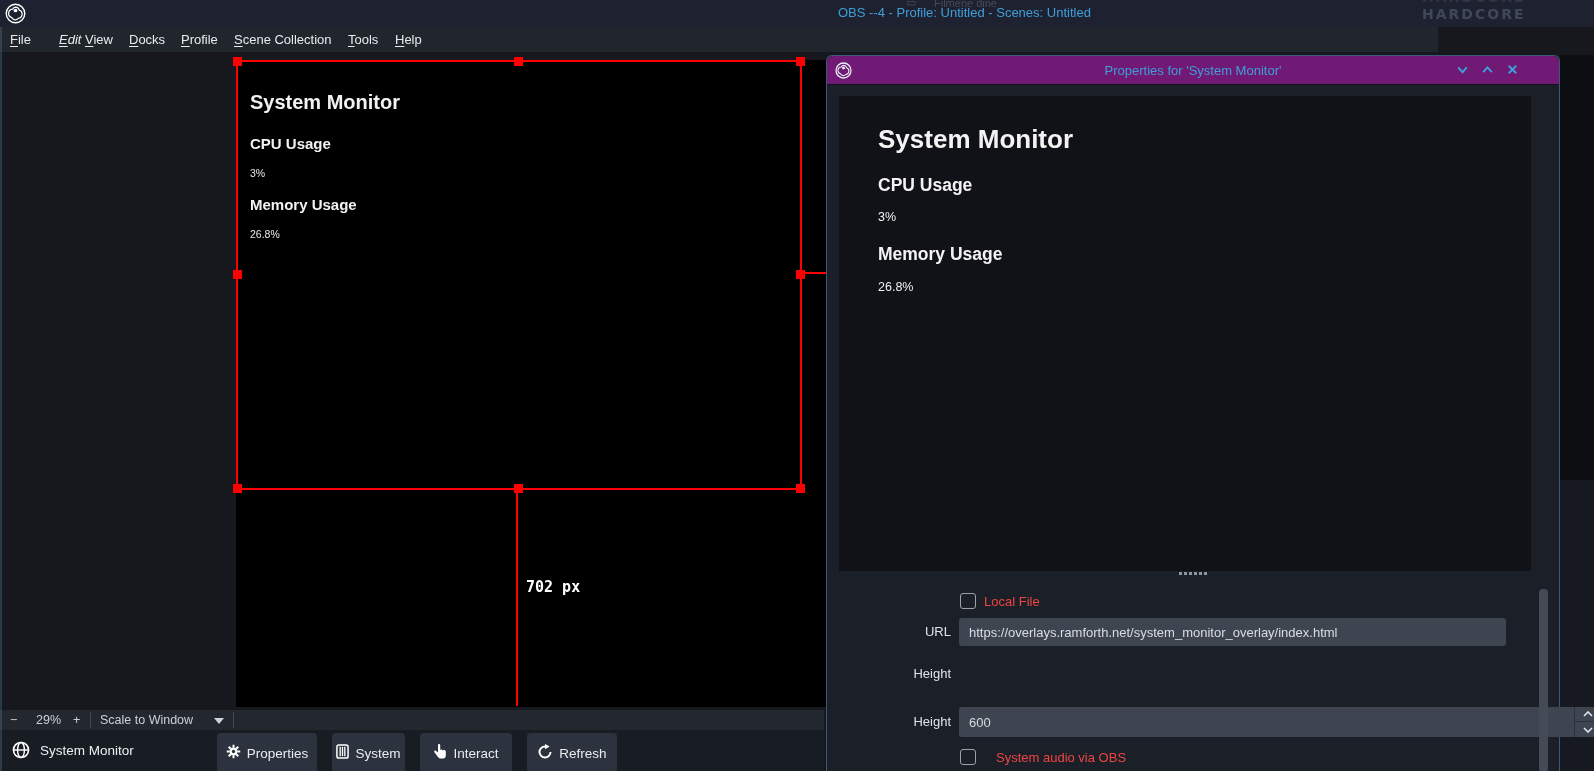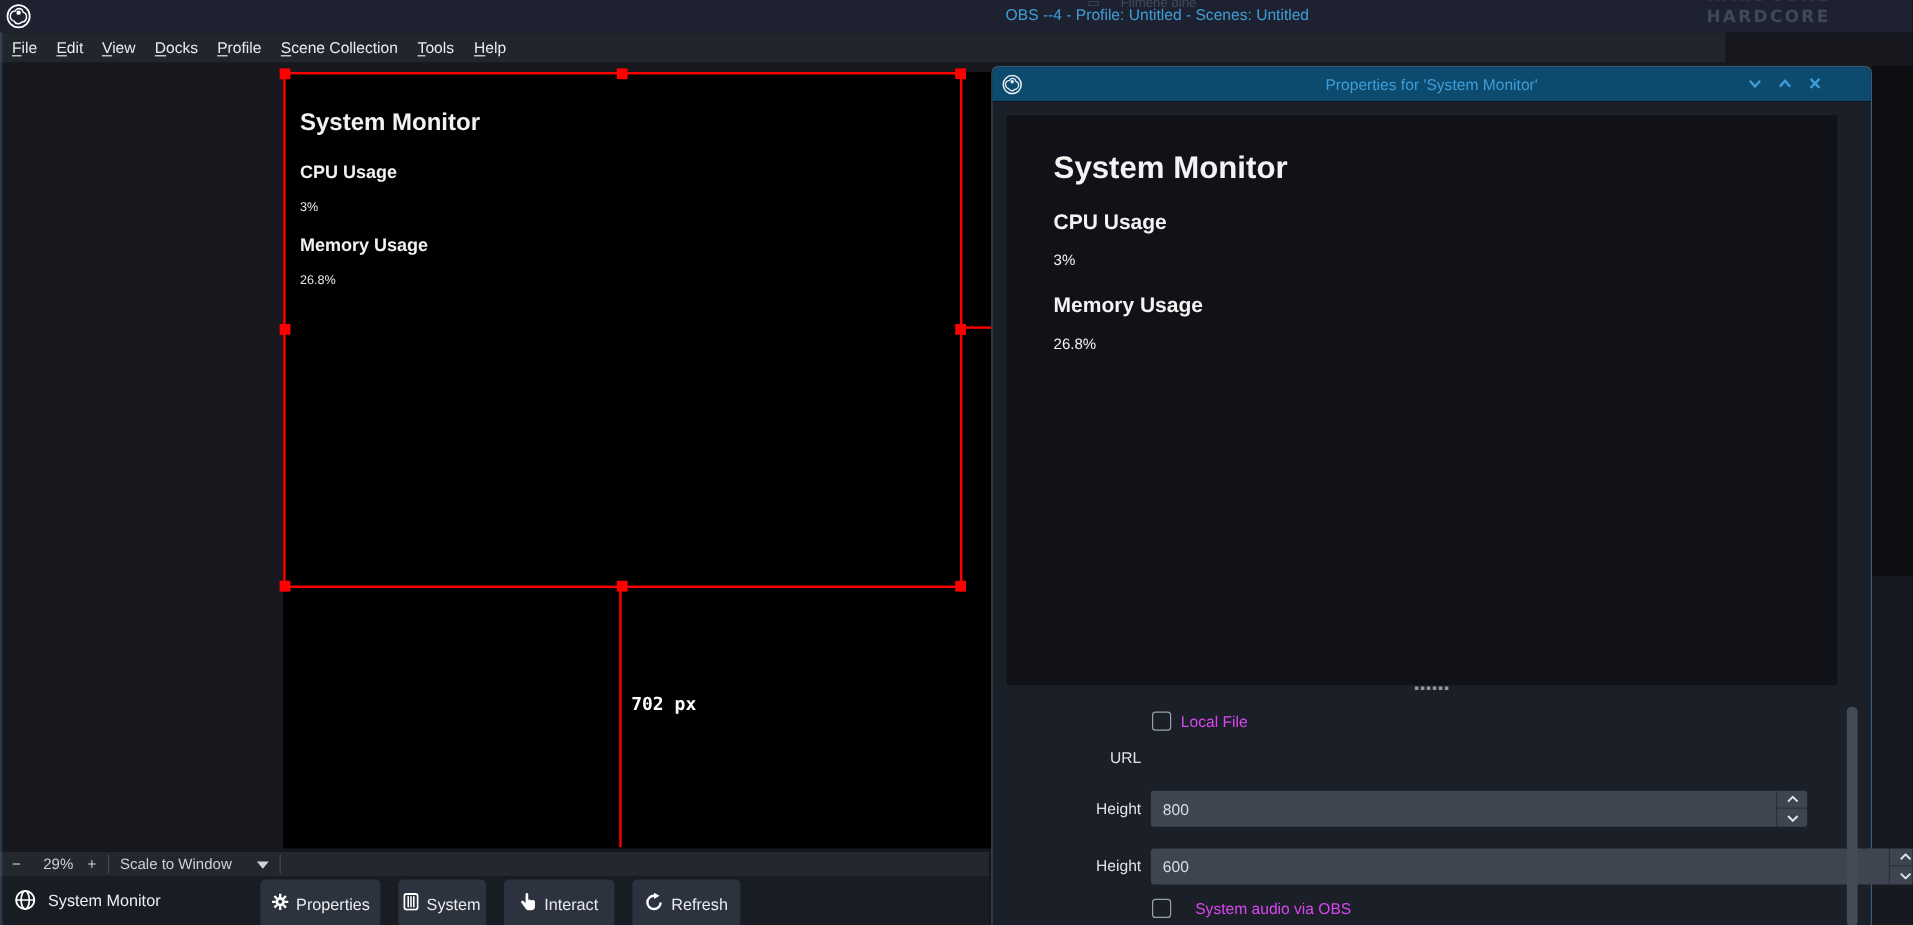--- a/index.html
+++ b/index.html
@@ -32,29 +32,29 @@
   .zoombar { left:0; top:710px; width:824px; height:20px; background:#23272e; color:#ccd1d7; font-size:12.5px; }
   .zoombar span { position:absolute; top:0; line-height:20px; }
   .vsep { position:absolute; top:2px; width:1px; height:16px; background:#434a55; }
   .caret-down { position:absolute; left:214px; top:8px; width:0; height:0; border-left:5px solid transparent; border-right:5px solid transparent; border-top:6px solid #cfd3d8; }
   .toolbar { left:0; top:730px; width:824px; height:41px; background:#181c23; }
   .src-name { position:absolute; left:40px; top:0; height:41px; line-height:41px; font-size:13.5px; color:#eceff2; }
   .tb-btn { position:absolute; top:3px; height:40px; background:#2d333e; border-radius:4px; border:none; color:#e9ebee; font-size:13.5px; font-family:"Liberation Sans", sans-serif; display:flex; align-items:center; justify-content:center; gap:6px; cursor:pointer; }
 
   
   .panel { left:826px; top:55px; width:734px; height:716px; background:#1b2028; border:1px solid rgba(90,150,200,0.5); border-bottom:none; border-radius:6px 6px 0 0; z-index:10; }
-  .panel-header { position:absolute; left:0; top:0; width:100%; height:29px; background:#0c4a6e; border-radius:6px 6px 0 0; border-bottom:1px solid #10131a; }
+  .panel-header { position:absolute; left:0; top:0; width:100%; height:29px; background:#701a75; border-radius:6px 6px 0 0; border-bottom:1px solid #10131a; }
   .panel-title { position:absolute; left:0; top:0; width:100%; height:29px; line-height:29px; text-align:center; color:#3f9ed8; font-size:13px; }
   .panel-btn { position:absolute; top:6px; width:17px; height:17px; background:none; border:none; padding:0; cursor:pointer; }
   .pv { left:12px; top:40px; width:692px; height:475px; background:#101217; }
   .pv-text { position:absolute; left:39px; color:#f3f3f3; white-space:nowrap; }
   .dots { left:0; top:516px; width:100%; display:flex; justify-content:center; gap:2px; cursor:row-resize; }
   .dots i { width:3px; height:3px; background:#8f959e; display:block; }
   .checkbox { position:absolute; width:16px; height:16px; border:1.5px solid #9aa1ab; border-radius:3px; background:transparent; cursor:pointer; }
-  .chk-label { position:absolute; height:16px; line-height:17px; font-size:13px; color:#d946ef; cursor:default; white-space:nowrap; }
+  .chk-label { position:absolute; height:16px; line-height:17px; font-size:13px; color:#ef4444; cursor:default; white-space:nowrap; }
   .fld-label { position:absolute; text-align:right; font-size:13px; color:#dfe3e8; }
   .txt-input { position:absolute; background:#3e4551; border:none; border-radius:3px; color:#d9dde3; font-size:13px; padding:0 10px; font-family:"Liberation Sans", sans-serif; outline:none; }
   .spin-wrap { position:absolute; background:#3e4551; border-radius:3px; }
   .spin-wrap input { position:absolute; left:0; top:0; width:calc(100% - 26px); height:100%; background:transparent; border:none; color:#d9dde3; font-size:13px; padding:0 10px; font-family:"Liberation Sans", sans-serif; outline:none; }
   .spin-col { position:absolute; right:0; top:0; width:26px; height:100%; border-left:1px solid #2b313b; }
   .spin-btn { position:absolute; left:0; width:100%; height:50%; background:none; border:none; display:flex; align-items:center; justify-content:center; cursor:pointer; }
   .spin-btn.up { top:0; border-bottom:1px solid #2b313b; }
   .spin-btn.down { bottom:0; }
   .scrollthumb { position:absolute; left:712px; top:533px; width:9px; height:183px; background:#444b57; border-radius:4px; cursor:pointer; }
 
@@ -76,21 +76,21 @@
     </span>
     <span class="ghost" style="left:906px; top:-4px; font-size:11px;">▭</span>
     <span class="ghost" style="left:934px; top:-3px; font-size:11px;">Filmene dine</span>
     <span class="win-title">OBS --4 - Profile: Untitled - Scenes: Untitled</span>
     <span class="abs hardcore" style="left:1422px; top:-11px; opacity:.5;">HARDCORE</span>
     <span class="abs hardcore" style="left:1422px; top:6px;">HARDCORE</span>
   </div>
 
   <div class="abs menubar">
     <span class="menu-item" style="left:10px;"><u>F</u><span>ile</span></span>
-    <span class="menu-item" style="left:47px;"><u>E</u><span>dit</span></span>
+    <span class="menu-item" style="left:59px;font-style:italic;"><u>E</u><span>dit</span></span>
     <span class="menu-item" style="left:85px;"><u>V</u><span>iew</span></span>
     <span class="menu-item" style="left:129px;"><u>D</u><span>ocks</span></span>
     <span class="menu-item" style="left:181px;"><u>P</u><span>rofile</span></span>
     <span class="menu-item" style="left:234px;"><u>S</u><span>cene Collection</span></span>
     <span class="menu-item" style="left:348px;"><u>T</u><span>ools</span></span>
     <span class="menu-item" style="left:395px;"><u>H</u><span>elp</span></span>
   </div>
 
   <div class="abs edge-line"></div>
 
@@ -220,37 +220,23 @@
         <i></i>
         <i></i>
         <i></i>
         <i></i>
       </div>
 
     <span class="checkbox" style="left:133px; top:537px;"></span>
     <span class="chk-label" style="left:157px; top:537px;">Local File</span>
 
     <span class="fld-label" style="left:20px; top:562px; width:104px; line-height:28px;">URL</span>
+    <input class="txt-input" style="left: 132px; top: 562px; width: 547px; height: 28px;" value="https://overlays.ramforth.net/system_monitor_overlay/index.html">
 
     <span class="fld-label" style="left:20px; top:603px; width:104px; line-height:30px;">Height</span>
-    <div class="spin-wrap" style="left:132px; top:603px; width:547px; height:30px;">
-      <input value="800" style="">
-      <div class="spin-col">
-        <button class="spin-btn up">
-            <svg width="10" height="6" viewBox="0 0 10 6">
-              <polyline points="1,5 5,1 9,5" fill="none" stroke="#e2e6ea" stroke-width="1.6"></polyline>
-            </svg>
-          </button>
-        <button class="spin-btn down">
-            <svg width="10" height="6" viewBox="0 0 10 6">
-              <polyline points="1,1 5,5 9,1" fill="none" stroke="#e2e6ea" stroke-width="1.6"></polyline>
-            </svg>
-          </button>
-      </div>
-    </div>
 
     <span class="fld-label" style="left:20px; top:651px; width:104px; line-height:30px;">Height</span>
     <div class="spin-wrap" style="left:132px; top:651px; width:641px; height:30px;">
       <input value="600" style="">
       <div class="spin-col">
         <button class="spin-btn up">
             <svg width="10" height="6" viewBox="0 0 10 6">
               <polyline points="1,5 5,1 9,5" fill="none" stroke="#e2e6ea" stroke-width="1.6"></polyline>
             </svg>
           </button>

